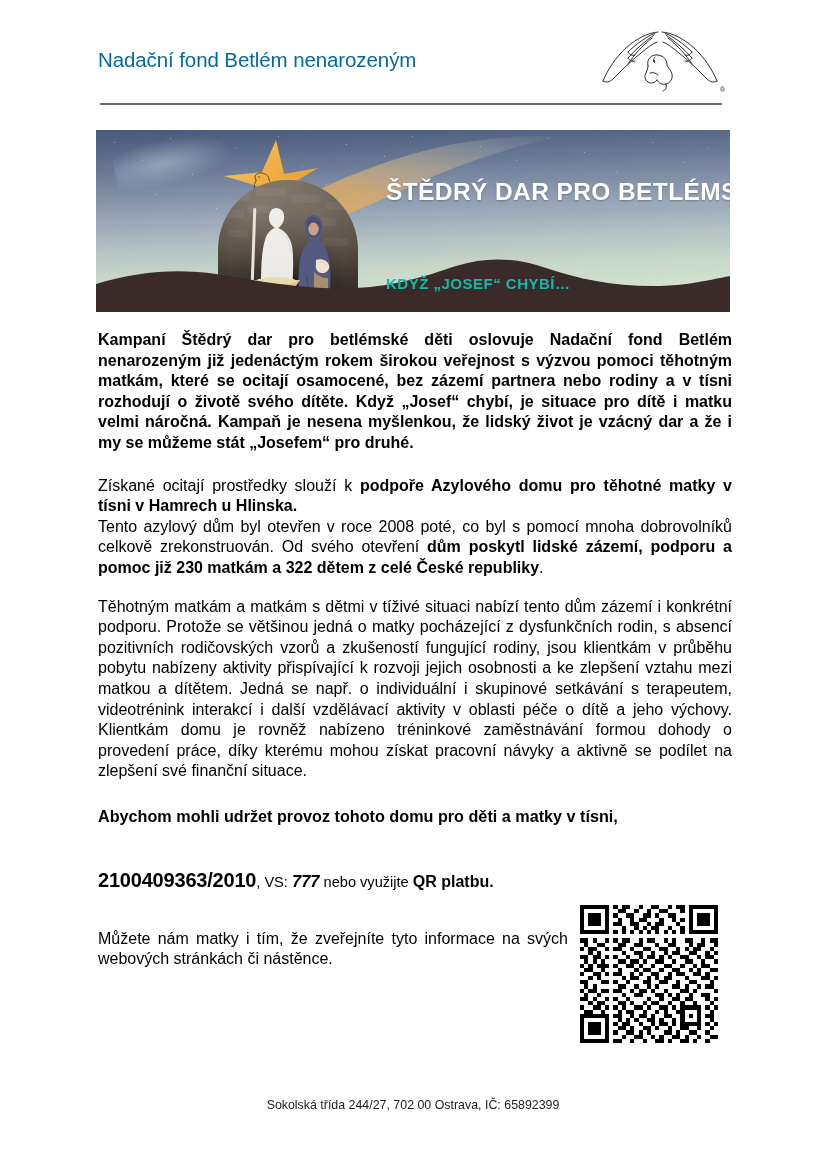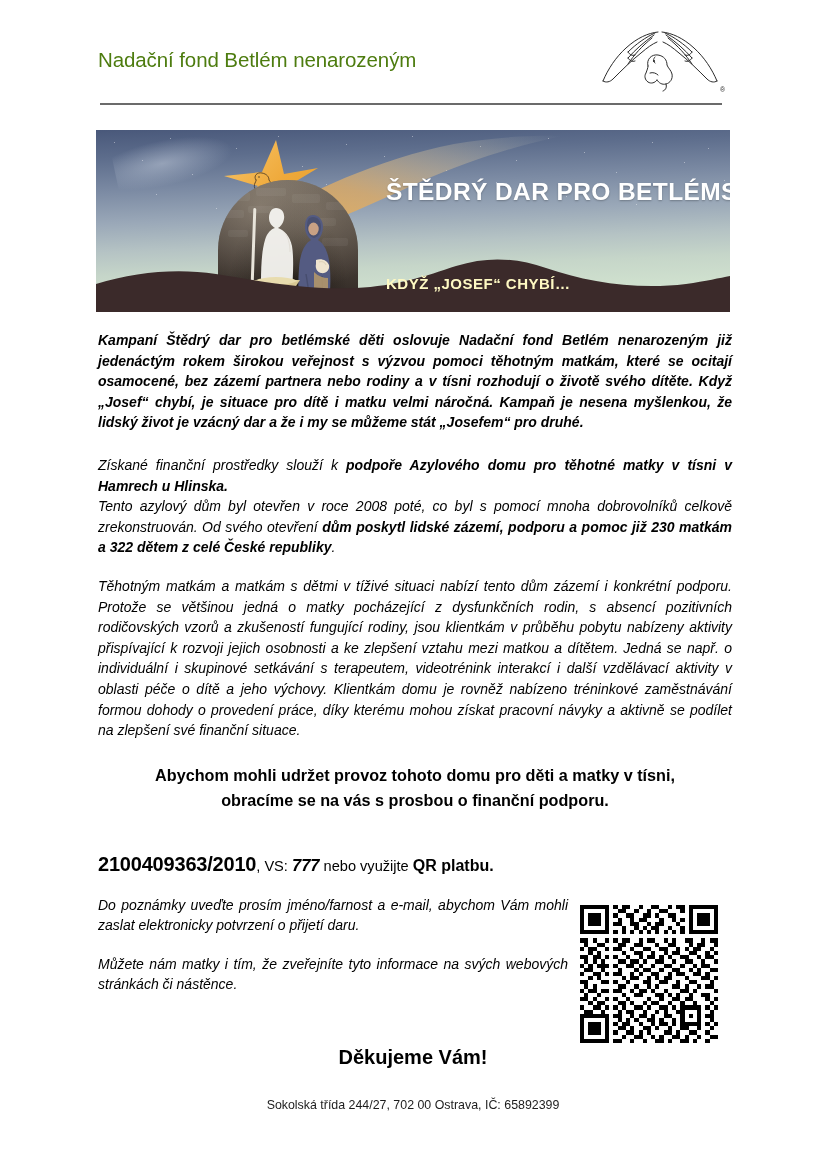--- a/index.html
+++ b/index.html
@@ -24,21 +24,21 @@
   }
 
   
   .header-title {
     position: absolute;
     left: 98px;
     top: 48px;
     font-size: 20.5px;
     font-weight: 400;
     letter-spacing: -0.1px;
-    color: #4d7c0f;
+    color: #0369a1;
     white-space: nowrap;
   }
   .logo {
     position: absolute;
     left: 592px;
     top: 26px;
     width: 136px;
     height: 72px;
   }
   .logo svg { display:block; width:136px; height:72px; }
@@ -180,51 +180,50 @@
     letter-spacing: .4px;
     white-space: nowrap;
     text-shadow: 0 1px 2px rgba(0,0,0,.25);
   }
   .banner-sub {
     position: absolute;
     left: 290px;
     top: 145px;
     font-size: 15px;
     font-weight: 700;
-    color: #fef9c3;
+    color: #14b8a6;
     letter-spacing: .5px;
     white-space: nowrap;
   }
 
   
   .content {
     position: absolute;
     left: 98px;
     top: 330px;
     width: 634px;
   }
   p { margin: 0; }
   .para {
-    font-size: 14px;
+    font-size: 16px;
     line-height: 20.6px;
     text-align: justify;
     text-justify: inter-word;
     color: #000;
-    font-style: italic;
   }
   .para.bold { font-weight: 700; }
   .para b { font-weight: 700; }
   .gap-md { height: 18px; }
   .gap-lg { height: 22px; }
 
   .appeal {
     font-size: 16.2px;
     font-weight: 700;
     line-height: 25px;
-    text-align: center;
+    text-align: left;
     color: #000;
   }
 
   .account-line {
     font-size: 14.6px;
     line-height: 22px;
     color: #000;
   }
   .account-line .acct {
     font-size: 20px;
@@ -431,43 +430,41 @@
     <div class="banner-title">ŠTĚDRÝ DAR PRO BETLÉMSKÉ DĚTI</div>
     <div class="banner-sub">KDYŽ „JOSEF“ CHYBÍ…</div>
   </div>
 
   <div class="content">
 
     <p class="para bold">Kampaní Štědrý dar pro betlémské děti oslovuje Nadační fond Betlém nenarozeným již jedenáctým rokem širokou veřejnost s výzvou pomoci těhotným matkám, které se ocitají osamocené, bez zázemí partnera nebo rodiny a v tísni rozhodují o životě svého dítěte. Když „Josef“ chybí, je situace pro dítě i matku velmi náročná. Kampaň je nesena myšlenkou, že lidský život je vzácný dar a že i my se můžeme stát „Josefem“ pro druhé.</p>
 
     <div class="gap-lg"></div>
 
-    <p class="para"><span>Získané finanční prostředky slouží k </span><b>podpoře Azylového domu pro těhotné matky v tísni v Hamrech u Hlinska.</b></p>
+    <p class="para"><span>Získané ocitají prostředky slouží k </span><b>podpoře Azylového domu pro těhotné matky v tísni v Hamrech u Hlinska.</b></p>
 
     <p class="para"><span>Tento azylový dům byl otevřen v roce 2008 poté, co byl s pomocí mnoha dobrovolníků celkově zrekonstruován. Od svého otevření </span><b>dům poskytl lidské zázemí, podporu a pomoc již 230 matkám a 322 dětem z celé České republiky</b><span>.</span></p>
 
     <div class="gap-md"></div>
 
     <p class="para">Těhotným matkám a matkám s dětmi v tíživé situaci nabízí tento dům zázemí i konkrétní podporu. Protože se většinou jedná o matky pocházející z dysfunkčních rodin, s absencí pozitivních rodičovských vzorů a zkušeností fungující rodiny, jsou klientkám v průběhu pobytu nabízeny aktivity přispívající k rozvoji jejich osobnosti a ke zlepšení vztahu mezi matkou a dítětem. Jedná se např. o individuální i skupinové setkávání s terapeutem, videotrénink interakcí i další vzdělávací aktivity v oblasti péče o dítě a jeho výchovy. Klientkám domu je rovněž nabízeno tréninkové zaměstnávání formou dohody o provedení práce, díky kterému mohou získat pracovní návyky a aktivně se podílet na zlepšení své finanční situace.</p>
 
     <div class="gap-lg"></div>
 
     <p class="appeal">Abychom mohli udržet provoz tohoto domu pro děti a matky v tísni,</p>
-    <p class="appeal">obracíme se na vás s prosbou o finanční podporu.</p>
 
     <div class="gap-lg"></div>
 
 
     <div class="gap-md"></div>
 
     <p class="account-line"><span class="acct">2100409363/2010</span><span class="vs-lab">, </span><span class="vs-lab">VS: </span><span class="vs-num">777</span><span class="vs-lab"> nebo využijte </span><span class="qr-lab">QR platbu.</span></p>
 
     <div class="gap-md"></div>
 
-    <p class="para narrow">Do poznámky uveďte prosím jméno/farnost a e-mail, abychom Vám mohli zaslat elektronicky potvrzení o přijetí daru.</p>
 
     <div class="gap-md"></div>
 
     <p class="para narrow">Můžete nám matky i tím, že zveřejníte tyto informace na svých webových stránkách či nástěnce.</p>
   </div>
 
   <div class="qrcode">
     <svg viewBox="0 0 33 33" shape-rendering="crispEdges" xmlns="http://www.w3.org/2000/svg">
       <rect width="33" height="33" fill="#ffffff"></rect>
       <g fill="#000000">
@@ -802,19 +799,18 @@
         <rect x="15" y="32" width="1" height="1"></rect>
           <rect x="18" y="32" width="2" height="1"></rect>
         <rect x="21" y="32" width="1" height="1"></rect>
           <rect x="24" y="32" width="2" height="1"></rect>
         <rect x="27" y="32" width="1" height="1"></rect>
           <rect x="30" y="32" width="1" height="1"></rect>
       </g>
     </svg>
   </div>
 
-  <div class="thanks">Děkujeme Vám!</div>
 
   <div class="footer">
     <div>Sokolská třída 244/27, 702 00 Ostrava, IČ: 65892399</div>
   </div>
 
 </div>
 
 </body></html>

